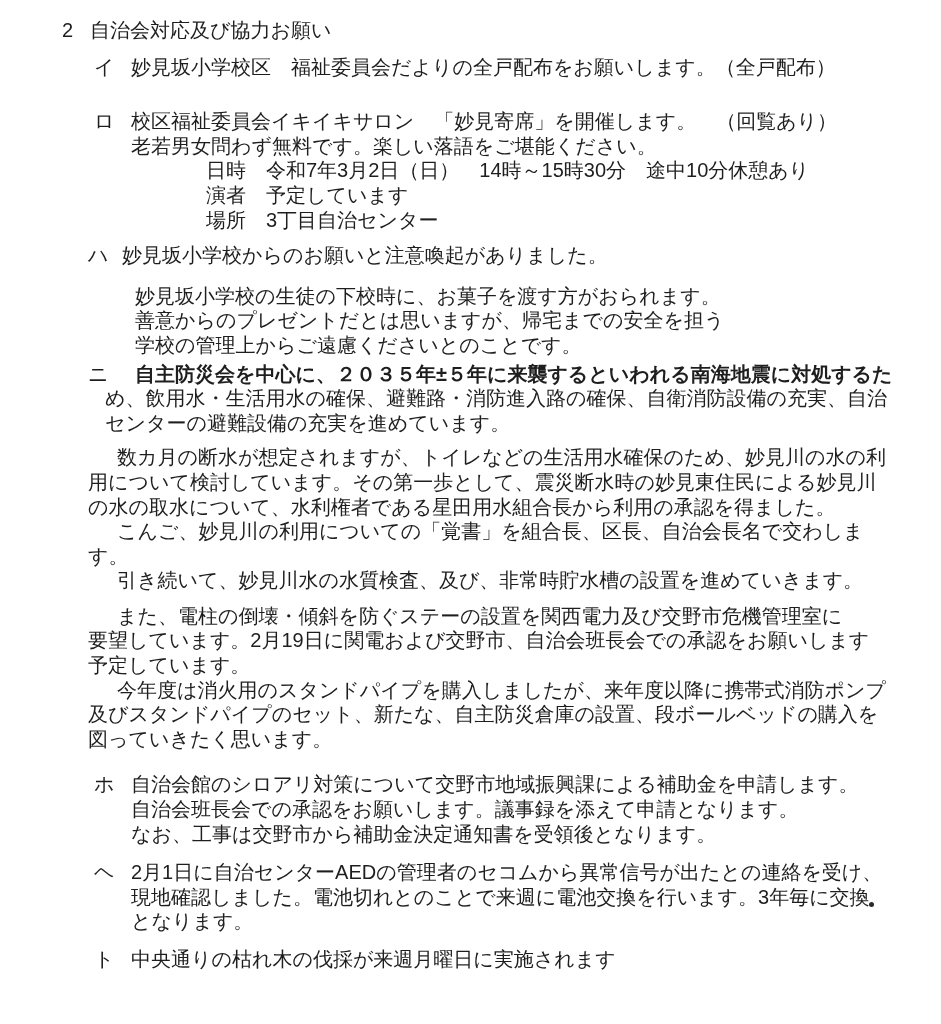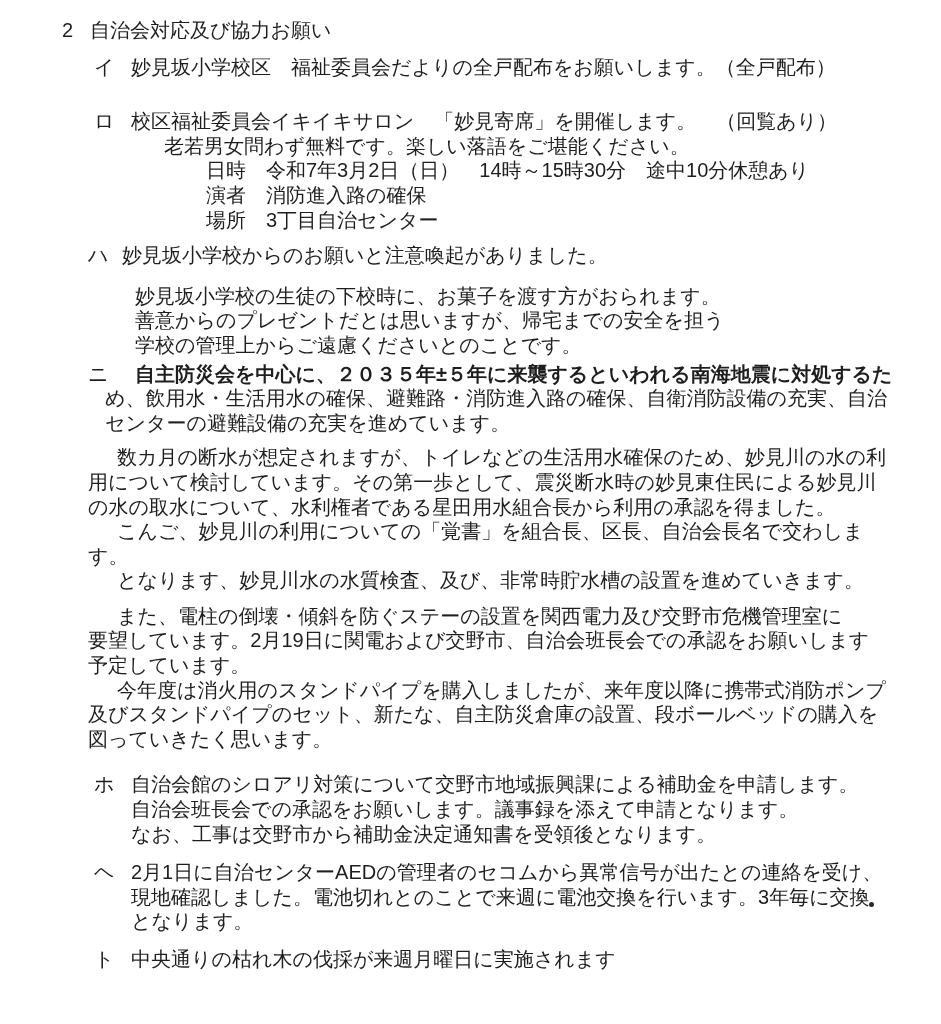--- a/index.html
+++ b/index.html
@@ -37,21 +37,21 @@
   .b-item-ni .marker { left: -17px; }
 
   
   .b-para-ha { margin-left: 135px; }
 
   
   .b-para { margin-left: 88px; }
 
   .ind-first { text-indent: 29px; }
   .ind-ni-first { text-indent: 30px; font-weight: bold; }
-  .ind-sub1 { margin-left: 33px; }
+  .ind-sub1 { }
   .ind-sub2 { margin-left: 75px; }
 
   
   .artifact-dot {
     position: absolute;
     left: 869px;
     top: 902px;
     width: 5px;
     height: 5px;
     border-radius: 50%;
@@ -74,21 +74,21 @@
     <div class="lines">
           <div class="line">妙見坂小学校区　福祉委員会だよりの全戸配布をお願いします。（全戸配布）</div>
         </div>
   </div>
       <div class="block b-item" style="margin-bottom: 11px;">
     <span class="marker">ロ</span>
     <div class="lines">
           <div class="line">校区福祉委員会イキイキサロン　「妙見寄席」を開催します。　（回覧あり）</div>
           <div class="line ind-sub1">老若男女問わず無料です。楽しい落語をご堪能ください。</div>
           <div class="line ind-sub2">日時　令和7年3月2日（日）　14時～15時30分　途中10分休憩あり</div>
-          <div class="line ind-sub2">演者　消防進入路の確保</div>
+          <div class="line ind-sub2">演者　予定しています</div>
           <div class="line ind-sub2">場所　3丁目自治センター</div>
         </div>
   </div>
       <div class="block b-item-ha" style="margin-bottom: 16px;">
     <span class="marker">ハ</span>
     <div class="lines">
           <div class="line">妙見坂小学校からのお願いと注意喚起がありました。</div>
         </div>
   </div>
       <div class="block b-para-ha" style="margin-bottom: 4px; margin-top: 12px;">
@@ -108,21 +108,21 @@
         </div>
   </div>
       <div class="block b-para" style="margin-bottom: 11px;">
 
     <div class="lines">
           <div class="line ind-first">数カ月の断水が想定されますが、トイレなどの生活用水確保のため、妙見川の水の利</div>
           <div class="line">用について検討しています。その第一歩として、震災断水時の妙見東住民による妙見川</div>
           <div class="line">の水の取水について、水利権者である星田用水組合長から利用の承認を得ました。</div>
           <div class="line ind-first">こんご、妙見川の利用についての「覚書」を組合長、区長、自治会長名で交わしま</div>
           <div class="line">す。</div>
-          <div class="line ind-first">となります、妙見川水の水質検査、及び、非常時貯水槽の設置を進めていきます。</div>
+          <div class="line ind-first">引き続いて、妙見川水の水質検査、及び、非常時貯水槽の設置を進めていきます。</div>
         </div>
   </div>
       <div class="block b-para" style="">
 
     <div class="lines">
           <div class="line ind-first">また、電柱の倒壊・傾斜を防ぐステーの設置を関西電力及び交野市危機管理室に</div>
           <div class="line">要望しています。2月19日に関電および交野市、自治会班長会での承認をお願いします</div>
           <div class="line">予定しています。</div>
         </div>
   </div>

